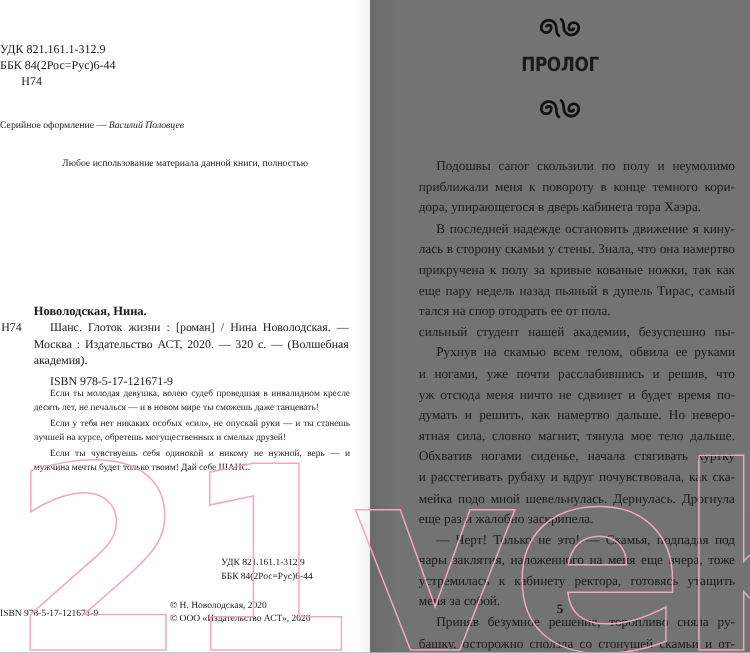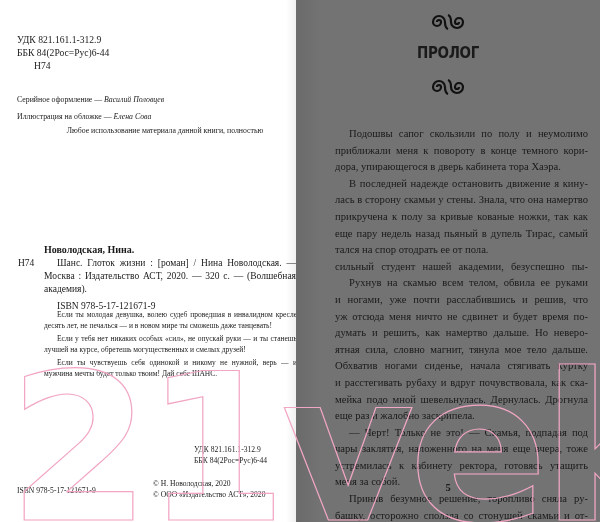--- a/index.html
+++ b/index.html
@@ -1,19 +1,19 @@
 <!DOCTYPE html>
 <html><head>
 <meta charset="utf-8">
 <style>
   html, body { margin:0; padding:0; }
   body { width:600px; height:522px; position:relative; overflow:hidden; background:#fff;
          font-family:"Liberation Serif","DejaVu Serif",serif; color:#1a1a1a; }
   .page { position:absolute; top:0; height:522px; }
-  .page-left { left:0; width:296px; background:#fff;margin-left:17px; }
+  .page-left { left:0; width:296px; background:#fff; }
   .page-right { left:296px; width:304px; background:#737373; }
   .spine-shadow-left { position:absolute; left:286px; top:0; width:12px; height:522px;
      background:linear-gradient(to right, rgba(255,255,255,0), rgba(0,0,0,0.07)); }
   .spine-shadow-right { position:absolute; left:298px; top:0; width:22px; height:522px;
      background:linear-gradient(to right, rgba(0,0,0,0.07), rgba(255,255,255,0)); }
   .abs { position:absolute; white-space:nowrap; }
 
   
   .codes { left:0; top:33px; font-size:9.6px; line-height:13px; }
   .codes .ind { padding-left:17px; }
@@ -49,23 +49,20 @@
 
 <div class="page page-left">
   <div class="abs codes">
     <div>УДК 821.161.1-312.9</div>
     <div>ББК 84(2Рос=Рус)6-44</div>
     <div class="ind">Н74</div>
   </div>
 
   <div class="abs credits" style="top:95px;">
     <span>Серийное оформление — </span><i>Василий Половцев</i>
-  </div>
-  <div class="abs credits" style="top:112px;">
-    <span>Иллюстрация на обложке — </span><i>Елена Сова</i>
   </div>
   <div class="abs rights">
     <div>Любое использование материала данной книги, полностью</div>
   </div>
 
   <div class="abs author-head">Новолодская, Нина.</div>
   <div class="abs lib-code">Н74</div>
   <div class="abs bib">
     <span class="first">Шанс. Глоток жизни : [роман] / Нина Новолодская. — Москва : Издательство АСТ, 2020. — 320 с. — (Волшебная академия).</span>
     <span class="isbn">ISBN 978-5-17-121671-9</span>

